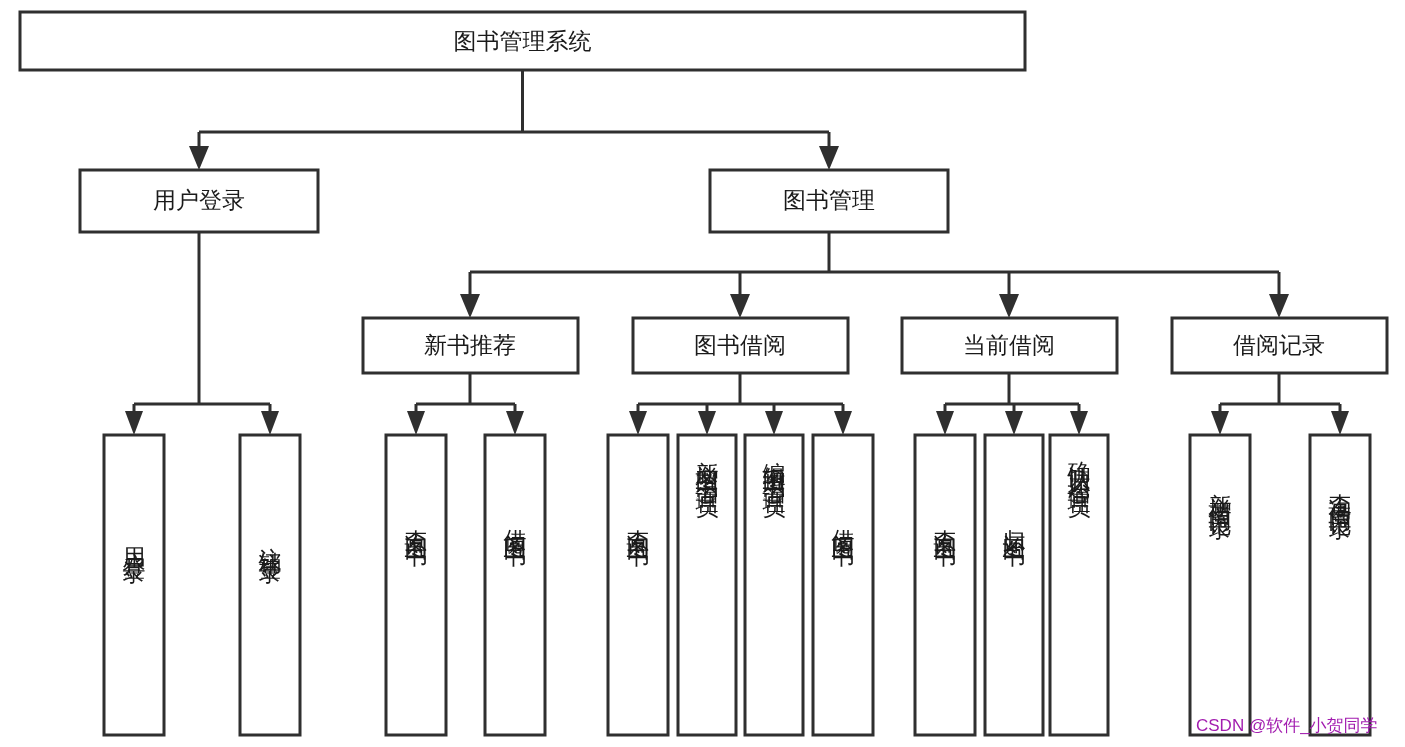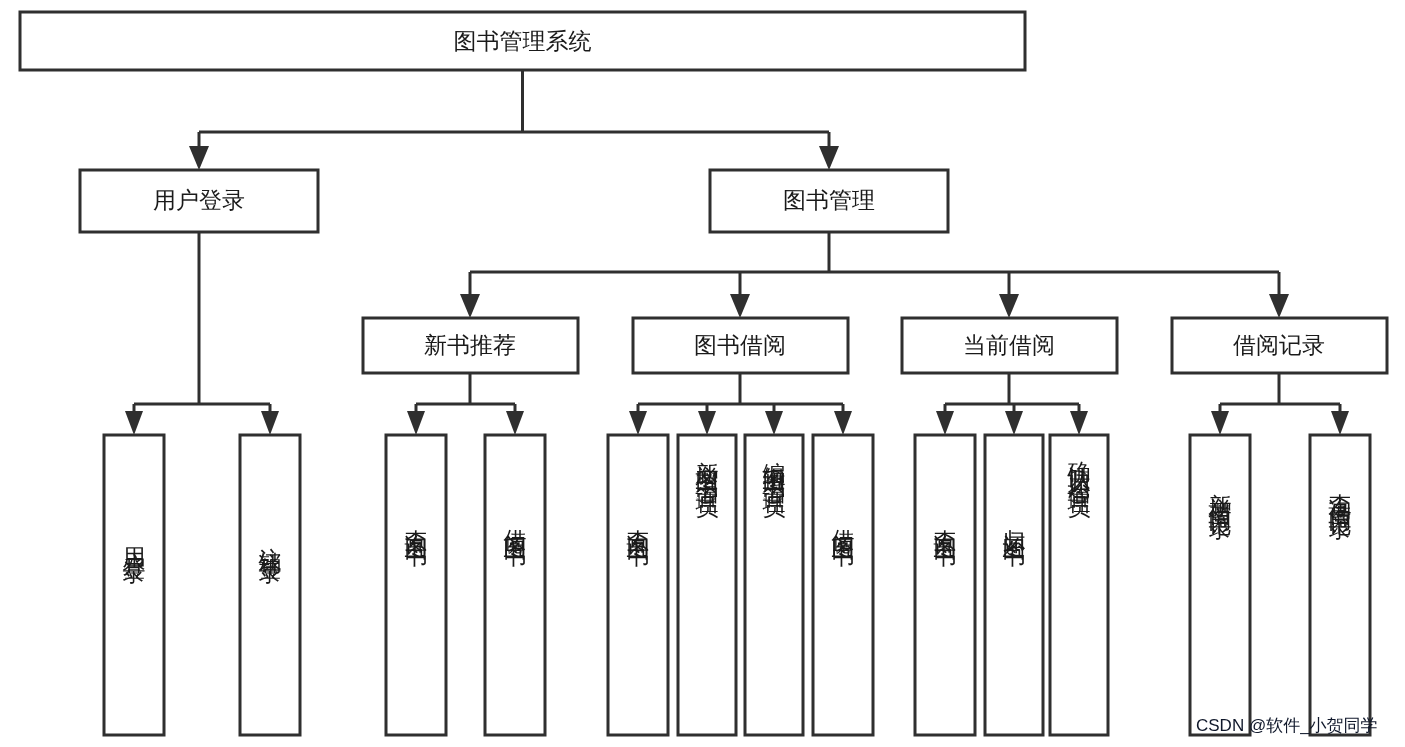--- a/index.html
+++ b/index.html
@@ -64,21 +64,21 @@
     font-size: 23px;
     line-height: 1;
     letter-spacing: 5px;
     color: #1a1a1a;
     white-space: nowrap;
   }
   .watermark {
     position: absolute;
     font-family: "Liberation Sans", "DejaVu Sans", sans-serif;
     font-size: 17px;
-    color: #0f172a;
+    color: #a21caf;
     white-space: nowrap;
     pointer-events: none;
   }
 </style>
 </head>
 <body>
 
 <div id="diagram-root">
 
   <svg class="diagram-canvas" viewBox="0 0 1405 747">

